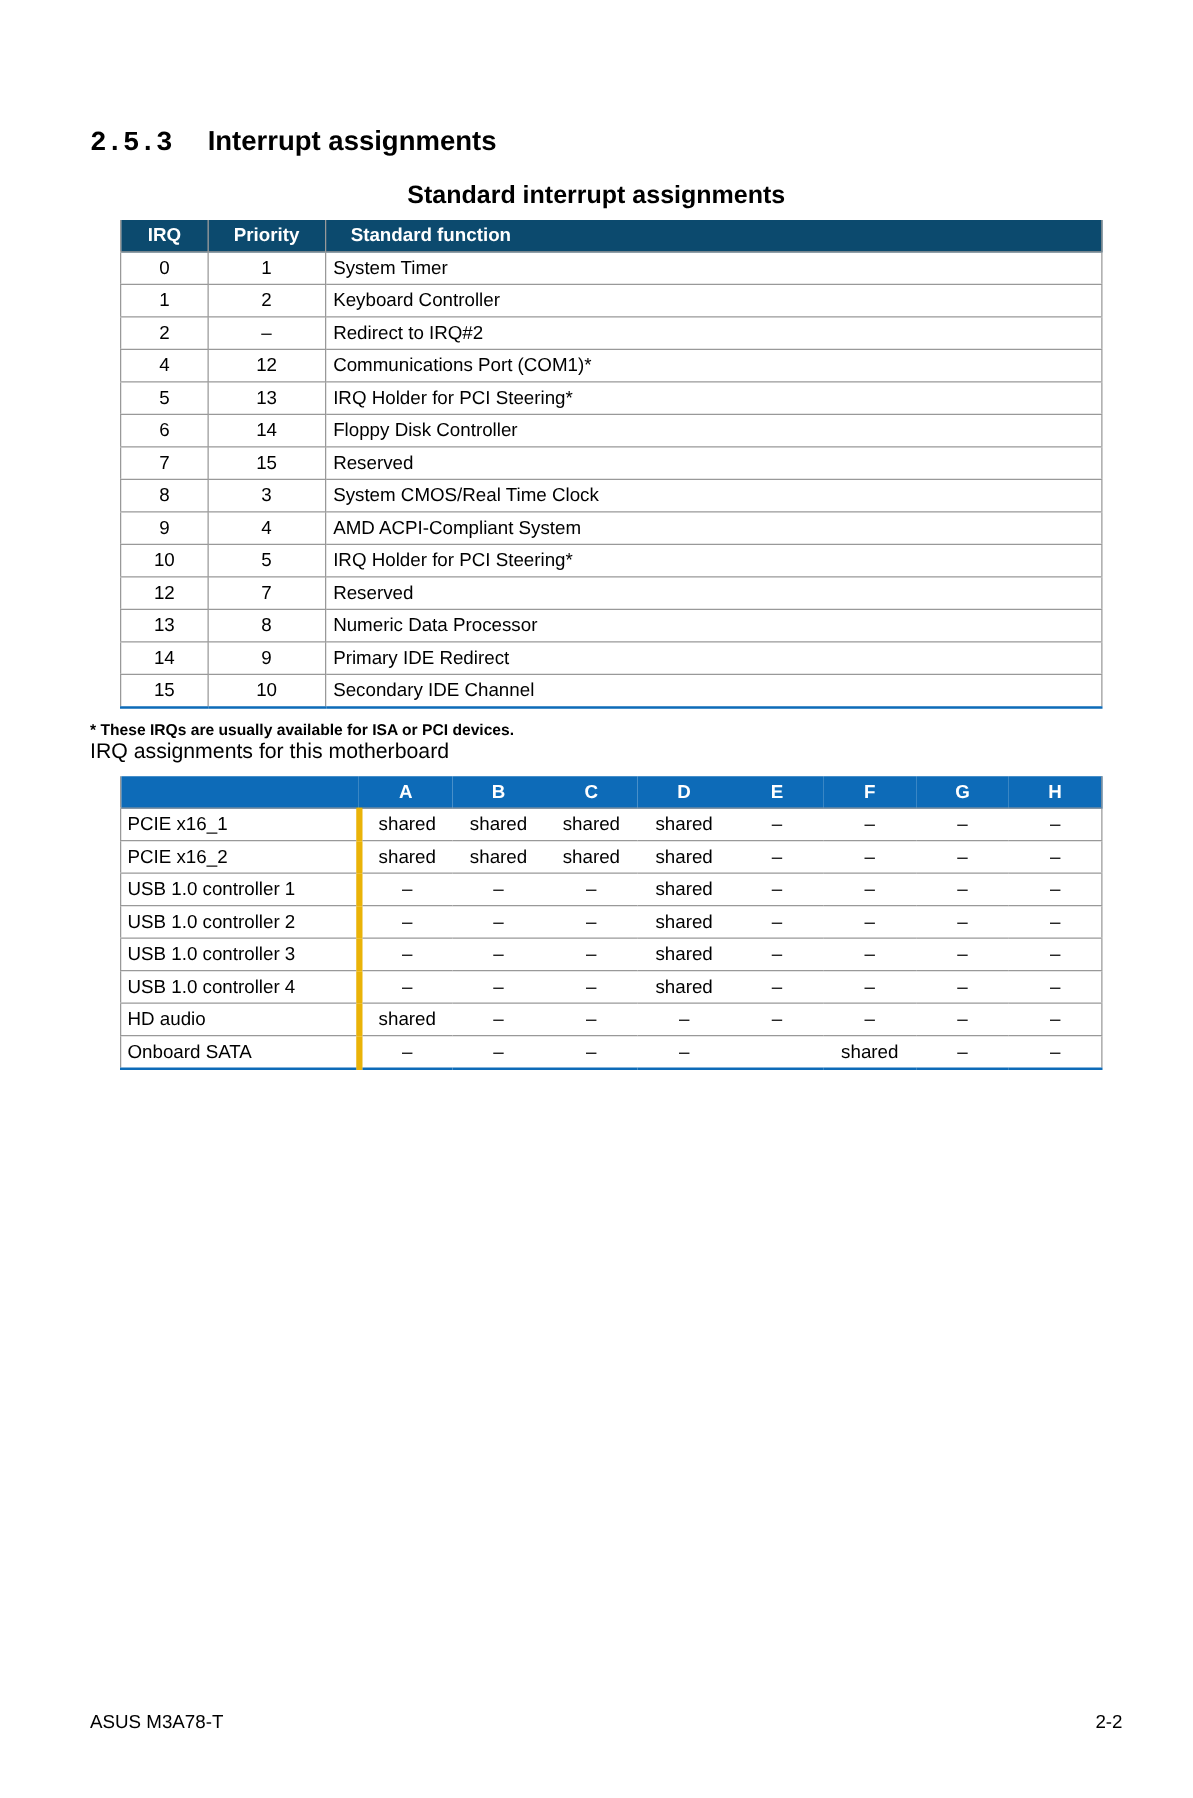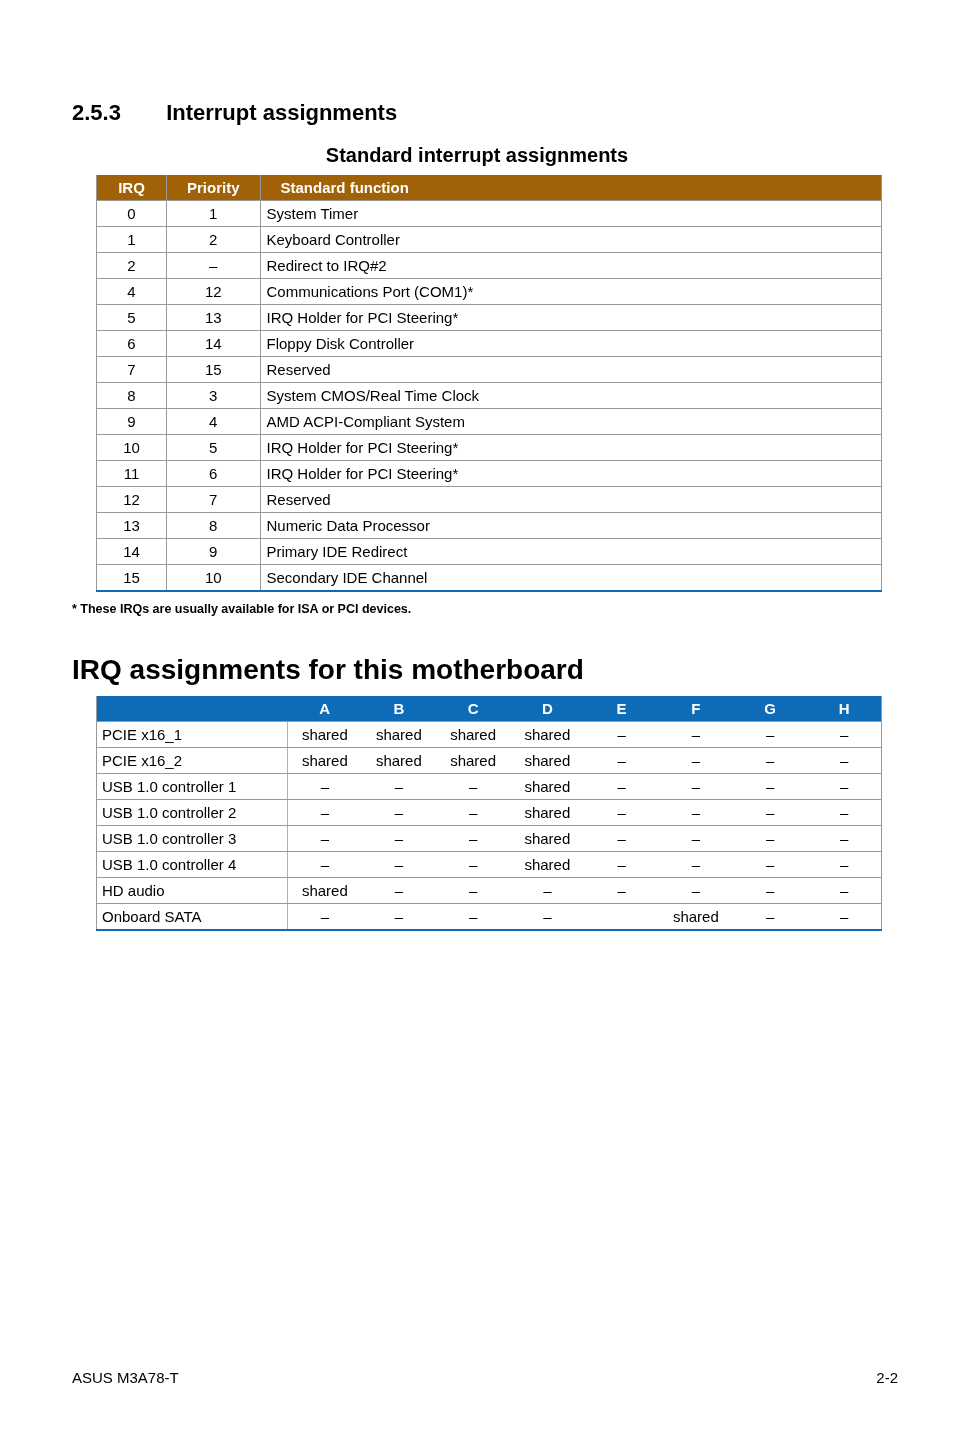--- a/index.html
+++ b/index.html
@@ -13,41 +13,41 @@
       min-height: 1438px;
     }
     .section-heading {
       font-size: 22px;
       font-weight: bold;
       margin-bottom: 18px;
     }
     .section-heading .num {
       display: inline-block;
       width: 88px;
+      font-family: Liberation Mono, monospace;
     }
     .subheading {
       font-size: 20px;
       font-weight: bold;
       margin-bottom: 8px;
       text-align: center;
     }
     .subheading2 {
-      font-size: 28px;
-      font-weight: bold;
-      margin-top: 38px;
+      font-size: 17px;
+      font-weight: normal;
       margin-bottom: 10px;
     }
     table.irq-table {
       border-collapse: collapse;
       width: 100%;
       margin-left: 24px;
       width: calc(100% - 24px);
     }
     table.irq-table th {
-      background: #a16207;
+      background: #0c4a6e;
       color: #ffffff;
       font-weight: bold;
       text-align: left;
       padding: 4px 20px;
       font-size: 15px;
       border-bottom: 1px solid #999;
     }
     table.irq-table th.center { text-align: center; }
     table.irq-table td {
       border-bottom: 1px solid #999;
@@ -83,21 +83,21 @@
     }
     table.assign-table th:first-child { background: #0d6bb8; }
     table.assign-table td {
       border-bottom: 1px solid #999;
       padding: 4px 5px;
       font-size: 15px;
       text-align: center;
     }
     table.assign-table td:first-child {
       text-align: left;
-      border-right: 1px solid #eab308;
+      border-right: 5px solid #eab308;
       white-space: nowrap;
     }
     table.assign-table tr:last-child td { border-bottom: 2px solid #0d6bb8; }
     table.assign-table .col-label { width: 180px; }
     table.assign-table .col-letter { width: 70px; }
     .page-footer {
       position: absolute;
       bottom: 52px;
       left: 72px;
       right: 56px;
@@ -167,25 +167,20 @@
         <td>System CMOS/Real Time Clock</td>
       </tr>
       <tr>
         <td class="col-irq center">9</td>
         <td class="col-pri center">4</td>
         <td>AMD ACPI-Compliant System</td>
       </tr>
       <tr>
         <td class="col-irq center">10</td>
         <td class="col-pri center">5</td>
-        <td>IRQ Holder for PCI Steering*</td>
-      </tr>
-      <tr>
-        <td class="col-irq center">11</td>
-        <td class="col-pri center">6</td>
         <td>IRQ Holder for PCI Steering*</td>
       </tr>
       <tr>
         <td class="col-irq center">12</td>
         <td class="col-pri center">7</td>
         <td>Reserved</td>
       </tr>
       <tr>
         <td class="col-irq center">13</td>
         <td class="col-pri center">8</td>

